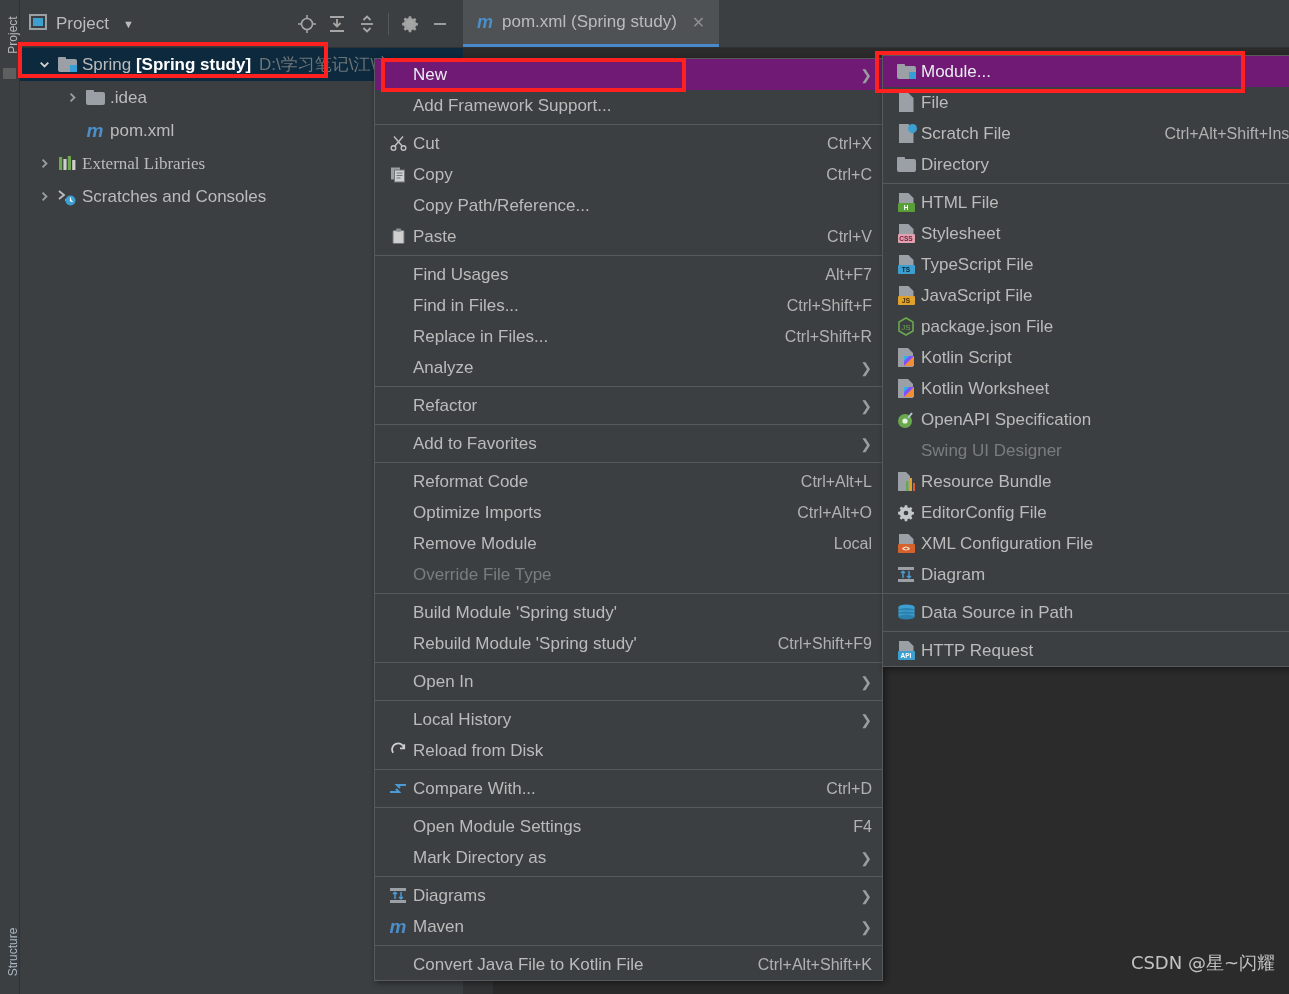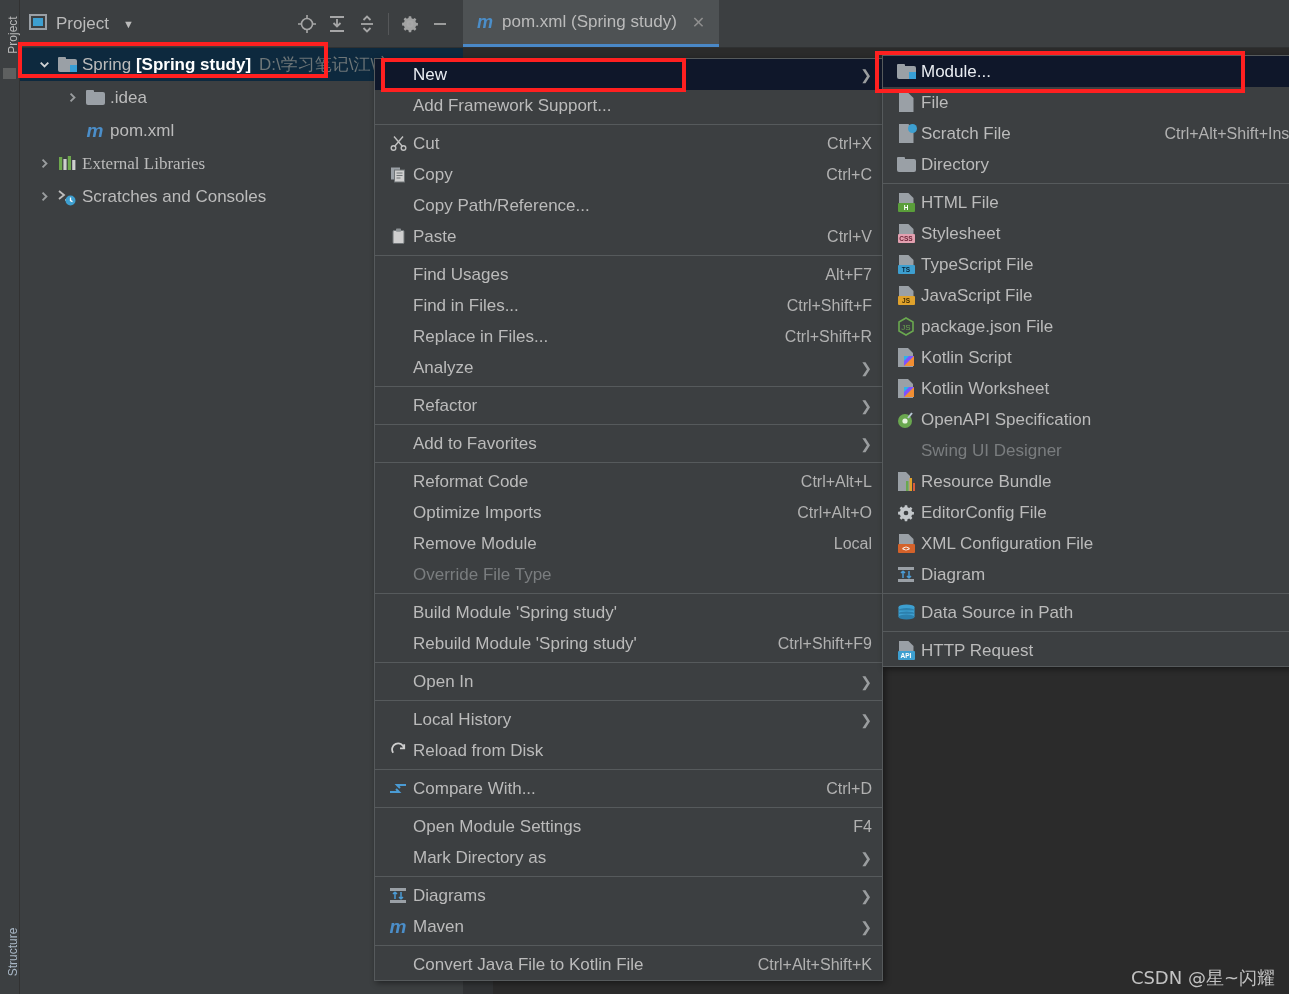--- a/index.html
+++ b/index.html
@@ -80,21 +80,21 @@
 
   
   .menu{
     position:absolute; background:#3c3f41; border:1px solid #565a5c;
     font-size:17px; color:#bbbbbb; box-shadow:2px 2px 6px rgba(0,0,0,.45);
   }
   #main-menu{ left:374px; top:58px; width:509px; }
   #sub-menu{ left:882px; top:55px; width:437px; }
 
   .mi{ height:31px; display:flex; align-items:center; padding:0 10px 0 8px; position:relative; white-space:nowrap; }
-  .mi.hl{ background:#0f172a; color:#e9edf2; }
+  .mi.hl{ background:#701a75; color:#e9edf2; }
   .mi.disabled{ color:#7a7d7f; }
   .mi .mico{ width:30px; min-width:30px; display:flex; align-items:center; justify-content:center; }
   .mi .mlbl{ flex:1; }
   .mi .mkey{ color:#b1b1b1; margin-left:24px; font-size:16px; }
   .mi .marrow{ color:#9a9d9f; font-size:14px; margin-left:18px; }
   .msep{ height:1px; background:#565a5c; margin:3px 0; }
 
   
   .fileIcon{ position:relative; width:17px; height:19px; }
   .fileIcon .sheet{
@@ -109,21 +109,21 @@
   .folderIcon{ position:relative; width:19px; height:15px; }
   .folderIcon .b{ position:absolute; left:0; top:2px; width:19px; height:13px; background:#9aa0a6; border-radius:1px 2px 2px 2px; }
   .folderIcon .t{ position:absolute; left:0; top:0; width:8px; height:4px; background:#9aa0a6; border-radius:1px; }
   .folderIcon .dot{ position:absolute; right:0px; bottom:0px; width:7px; height:7px; background:#389fd6; }
 
   
   .redbox{ position:absolute; border:4px solid #ff2020; pointer-events:none; }
 
   
   .watermark{
-    position:absolute; right:14px; bottom:4px; font-size:18px; color:#cfcfcf; opacity:.92;
+    position:absolute; right:14px; bottom:19px; font-size:18px; color:#cfcfcf; opacity:.92;
     font-family:"DejaVu Sans", sans-serif;
   }
 </style>
 </head>
 <body>
 
 <div id="ide">
 
   <div class="tabbar">
     <div class="tab">

